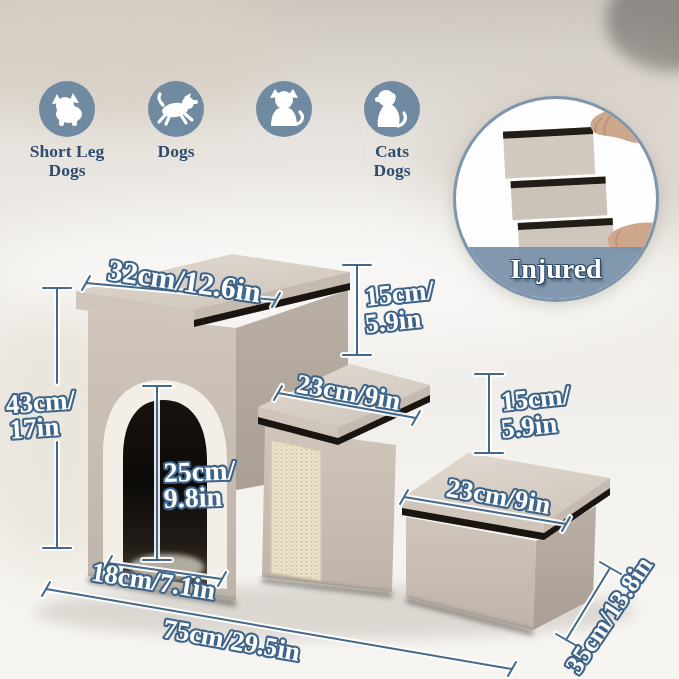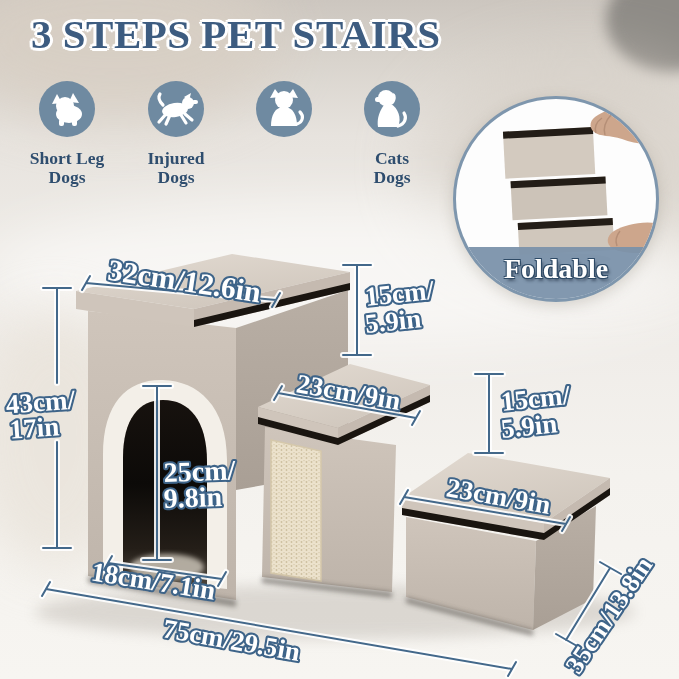--- a/index.html
+++ b/index.html
@@ -21,21 +21,21 @@
   .bg-wall-l{left:-30px;top:310px;width:170px;height:260px;background:#e9e3da;
          filter:blur(26px);opacity:.8;}
   
   .title{position:absolute;left:31px;top:10px;font-size:41px;font-weight:bold;
     letter-spacing:.5px;color:#3d5c80;white-space:nowrap;
     text-shadow:-2px -2px 0 #fff,2px -2px 0 #fff,-2px 2px 0 #fff,2px 2px 0 #fff,
       -3px 0 0 #fff,3px 0 0 #fff,0 -3px 0 #fff,0 3px 0 #fff;}
   
   .aud-item{position:absolute;top:81px;width:112px;text-align:center;}
   .aud-item .circ{width:56px;height:56px;margin:0 auto;display:block;}
-  .aud-label{margin-top:12px;font-size:17.5px;line-height:19px;font-weight:bold;
+  .aud-label{margin-top:5px;font-size:17.5px;line-height:19px;font-weight:bold;
     color:#2e4d6e;}
   .aud-0{left:11px;} .aud-1{left:120px;} .aud-2{left:228px;} .aud-3{left:336px;}
   
   .foldable{position:absolute;left:453px;top:96px;width:200px;height:200px;
     border-radius:50%;background:#fdfdfd;border:3px solid #7e96ad;
     overflow:hidden;box-shadow:0 4px 14px rgba(120,110,95,.25);}
   .fold-band{position:absolute;left:0;right:0;top:148px;height:52px;
     background:rgba(122,146,170,.94);}
   .fold-band .txt{margin-top:6px;text-align:center;font-size:28px;
     font-weight:bold;color:#fff;
@@ -177,21 +177,20 @@
       <text class="dim-text" font-size="27" text-anchor="middle" transform="translate(41,411) rotate(-4)">43cm/</text>
       <text class="dim-text" font-size="27" text-anchor="middle" transform="translate(35,437) rotate(-4)">17in</text>
       <text class="dim-text" font-size="28" transform="translate(164,482) rotate(-2)">25cm/</text>
       <text class="dim-text" font-size="28" transform="translate(164,508) rotate(-2)">9.8in</text>
       <text class="dim-text" font-size="27" text-anchor="middle" transform="translate(152,590) rotate(9)">18cm/7.1in</text>
       <text class="dim-text" font-size="27" text-anchor="middle" transform="translate(230,649) rotate(10)">75cm/29.5in</text>
       <text class="dim-text" font-size="26" text-anchor="middle" transform="translate(616,620) rotate(-56)">35cm/13.8in</text>
     </g>
   </svg>
 
-  <div class="title">3 STEPS PET STAIRS</div>
 
   <div class="aud-item aud-0">
     <svg class="circ" viewBox="0 0 56 56">
       <circle cx="28" cy="28" r="28" fill="#6f8aa1"></circle>
       <g fill="#fff">
         <path d="M18,13 L23,22 L13,23 Z"></path>
           <path d="M34,12 L30,21 L40,22 Z"></path>
         <circle cx="26" cy="25" r="9"></circle>
           <ellipse cx="30" cy="33" rx="13" ry="9"></ellipse>
         <rect x="20" y="38" width="5" height="7" rx="2"></rect>
@@ -214,21 +213,20 @@
       </g>
       <g stroke="#fff" stroke-width="3.2" stroke-linecap="round" fill="none">
         <path d="M18,33 L11,41"></path>
           <path d="M22,34 L18,43"></path>
         <path d="M33,34 L38,42"></path>
           <path d="M37,33 L44,39"></path>
         <path d="M15,24 C11,20 10,16 12,13"></path>
       </g>
     </svg>
     <div class="aud-label">
-      <div>Injured</div>
       <div>Dogs</div>
     </div>
   </div>
   <div class="aud-item aud-2">
     <svg class="circ" viewBox="0 0 56 56">
       <circle cx="28" cy="28" r="28" fill="#6f8aa1"></circle>
       <g fill="#fff">
         <path d="M19,8 L25,16 L14,17 Z"></path>
           <path d="M37,8 L31,16 L42,17 Z"></path>
         <circle cx="28" cy="19" r="9"></circle>
@@ -270,17 +268,17 @@
                  C132,28 134,20 142,16 C154,9 172,4 200,4 Z" fill="#cda68c"></path>
         <path d="M146,19 C140,23 138,29 140,34 M155,16 C149,22 147,30 149,36" stroke="#b58f77" stroke-width="1.5" fill="none"></path>
       </g>
       <g>
         <path d="M200,124 C184,122 168,126 158,132 C150,137 150,145 156,149
                  C164,154 178,155 200,153 Z" fill="#cda68c"></path>
         <path d="M164,132 C160,137 159,142 161,147" stroke="#b58f77" stroke-width="1.5" fill="none"></path>
       </g>
     </svg>
     <div class="fold-band">
-      <div class="txt">Foldable</div>
+      <div class="txt">Injured</div>
     </div>
   </div>
 
 </div>
 
 </body></html>

